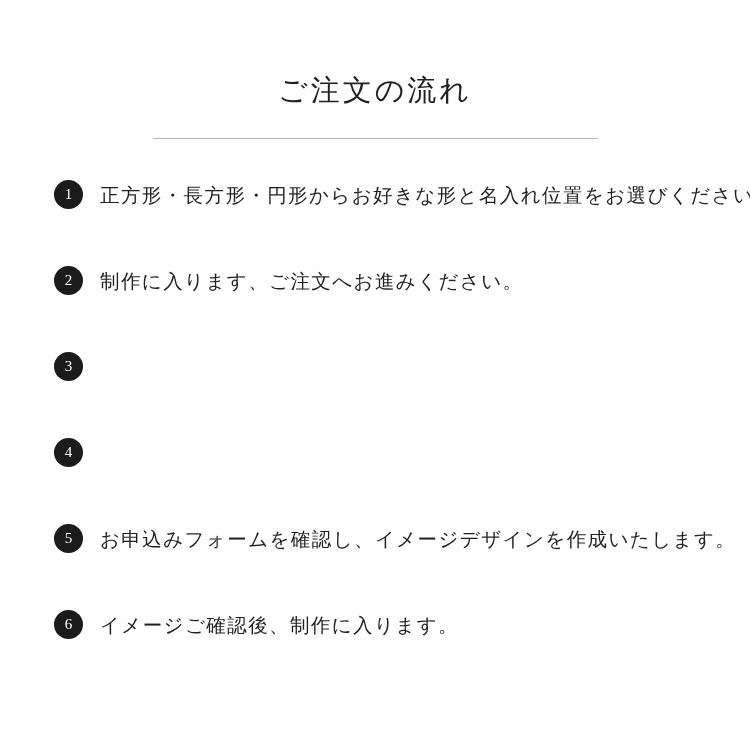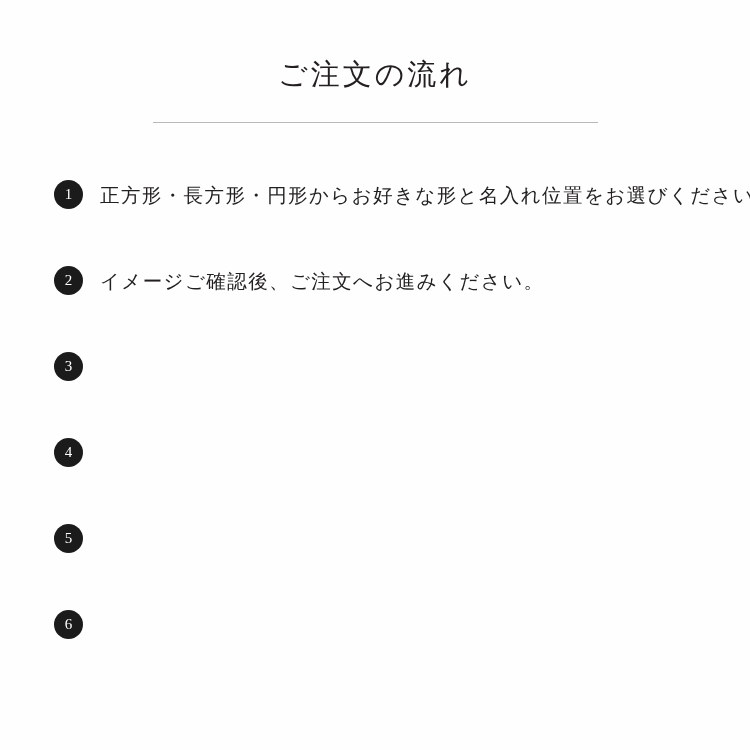--- a/index.html
+++ b/index.html
@@ -20,21 +20,21 @@
     height: 750px;
     box-sizing: border-box;
     background: #fefefe;
   }
   .title {
     text-align: center;
     font-size: 29px;
     letter-spacing: 3px;
     color: #231f20;
     margin: 0;
-    padding-top: 57px;
+    padding-top: 73px;
     font-weight: normal;
     line-height: 1.2;
   }
   .title-rule {
     width: 445px;
     height: 1px;
     background: #b9b9b9;
     margin: 30px auto 0 auto;
   }
   .steps {
@@ -86,33 +86,35 @@
 
   <ol class="steps">
 
     <li class="step">
       <span class="badge">1</span>
       <span class="step-text">正方形・長方形・円形からお好きな形と名入れ位置をお選びください。</span>
     </li>
 
     <li class="step">
       <span class="badge">2</span>
-      <span class="step-text">イメージご確認後、ご注文へお進みください。</span>
+      <span class="step-text">制作に入ります、ご注文へお進みください。</span>
     </li>
 
     <li class="step">
       <span class="badge">3</span>
     </li>
 
     <li class="step">
       <span class="badge">4</span>
     </li>
 
     <li class="step">
       <span class="badge">5</span>
+      <span class="step-text">お申込みフォームを確認し、イメージデザインを作成いたします。</span>
     </li>
 
     <li class="step">
       <span class="badge">6</span>
+      <span class="step-text">イメージご確認後、制作に入ります。</span>
     </li>
 
   </ol>
 </div>
 
 </body></html>

